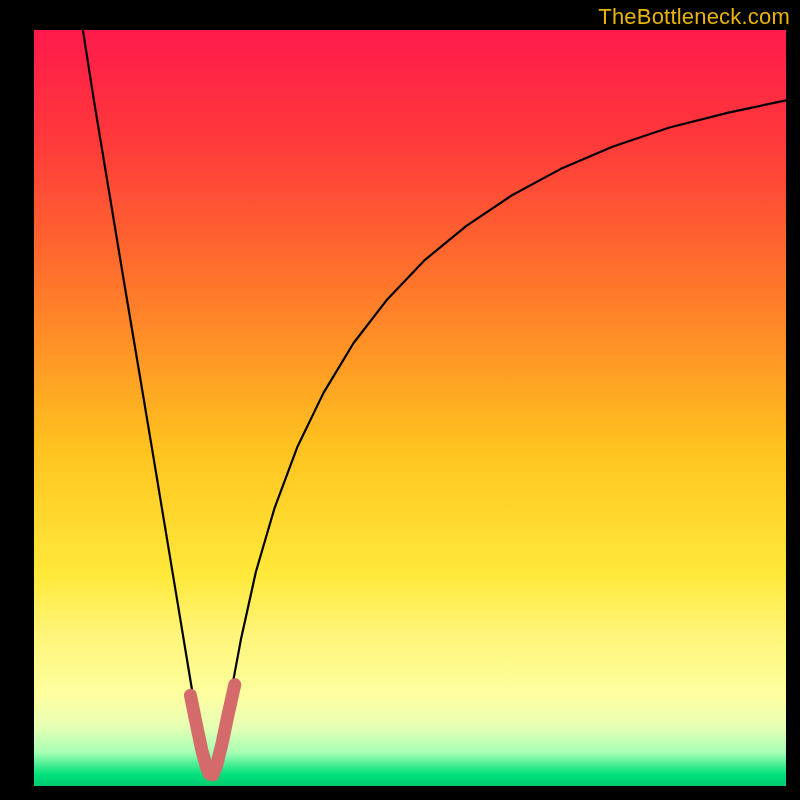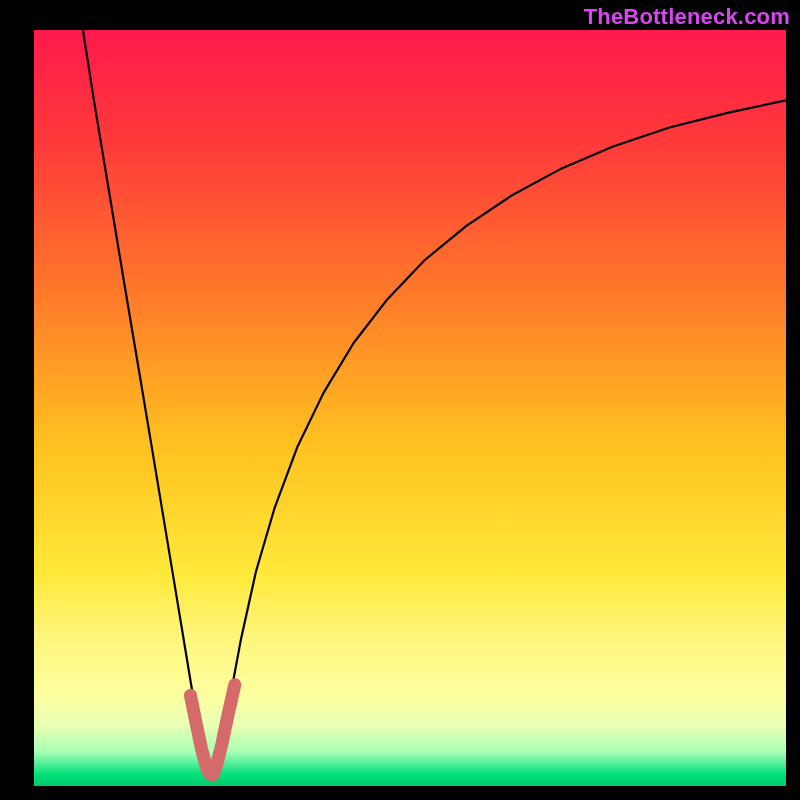--- a/index.html
+++ b/index.html
@@ -13,23 +13,23 @@
   }
   .stage {
     position: relative;
     width: 800px;
     height: 800px;
   }
   .watermark {
     position: absolute;
     top: 4px;
     right: 10px;
-    color: #d946ef;
+    color: #eab308;
     font-size: 22px;
-    font-weight: 700;
+    font-weight: 400;
     letter-spacing: 0.2px;
     z-index: 10;
   }
   svg {
     position: absolute;
     top: 0;
     left: 0;
   }
 </style>
 </head>

